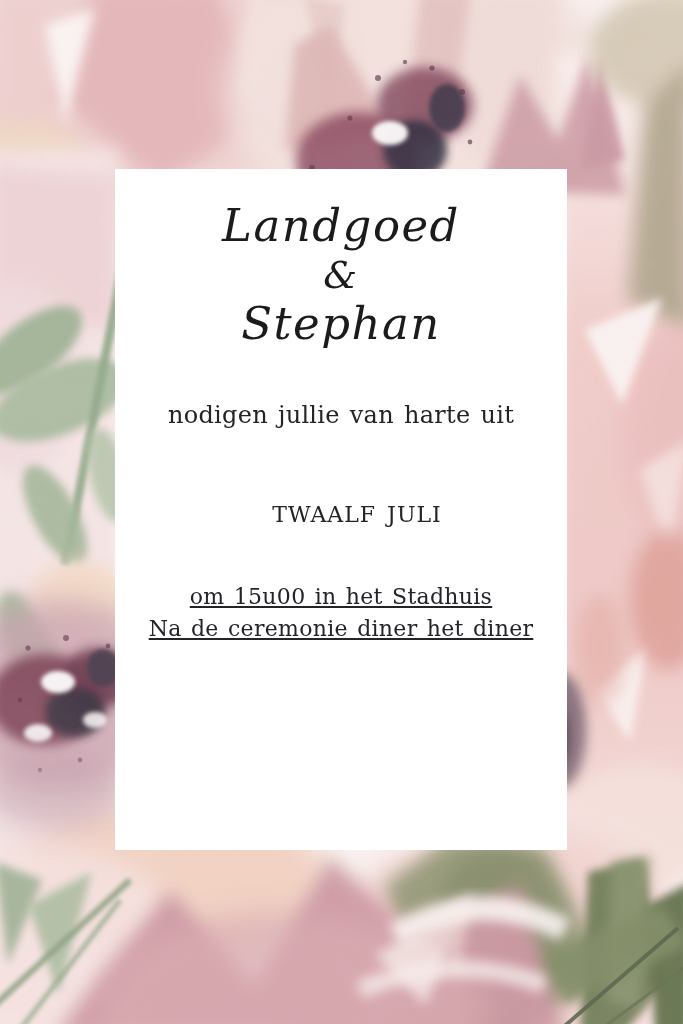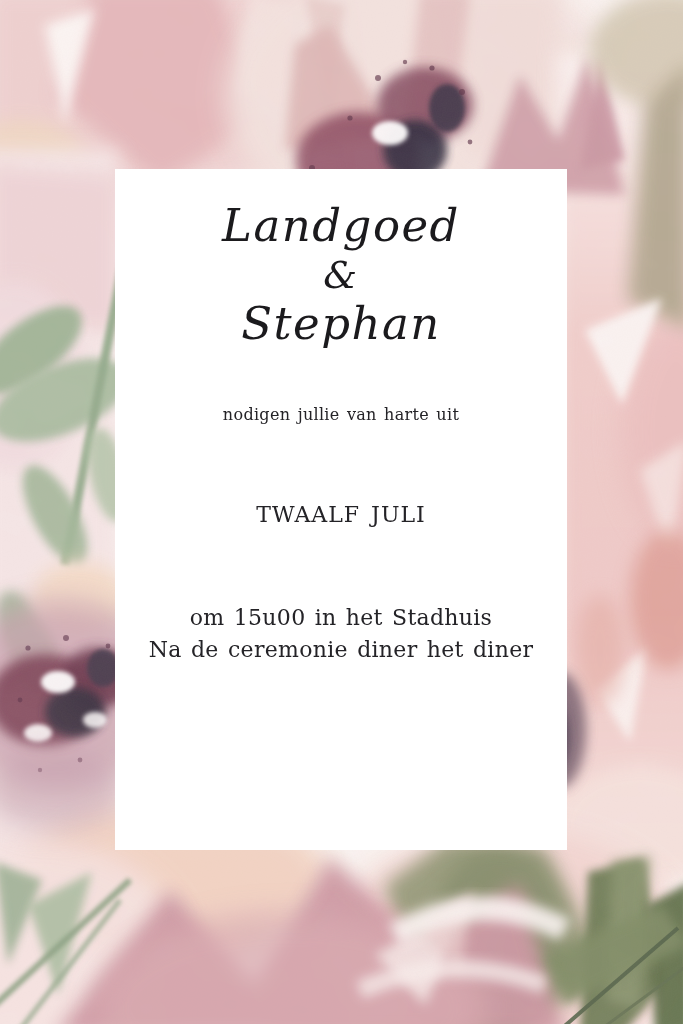--- a/index.html
+++ b/index.html
@@ -23,35 +23,37 @@
     position:absolute;left:0;top:32px;width:100%;
     font-style:italic;
     font-size:45px;
     line-height:50px;
     letter-spacing:1.5px;
     color:#1b1a1d;
   }
   .names .amp{font-size:38px;line-height:48px;}
   .intro{
     position:absolute;left:0;top:230px;width:100%;
-    font-size:16px;line-height:32px;
+    font-size:24px;line-height:32px;
     letter-spacing:0.3px;word-spacing:2px;
     color:#242327;
   }
   .date{
     position:absolute;left:0;top:330px;width:100%;
     font-size:22px;line-height:32px;
     letter-spacing:1px;word-spacing:3px;
     color:#242327;
+    padding-left:16px;
   }
   .details{
-    position:absolute;left:0;top:433px;width:100%;
+    position:absolute;left:0;top:412px;width:100%;
     font-size:22px;line-height:32px;
     letter-spacing:0.3px;word-spacing:2px;
     color:#242327;
+    text-decoration:underline;
   }
 </style>
 </head>
 <body>
 
 <div class="stage">
 
   <svg class="bg" viewBox="0 0 683 1024" width="683" height="1024" xmlns="http://www.w3.org/2000/svg">
     <defs>
       <filter id="b2" x="-80%" y="-80%" width="260%" height="260%">

